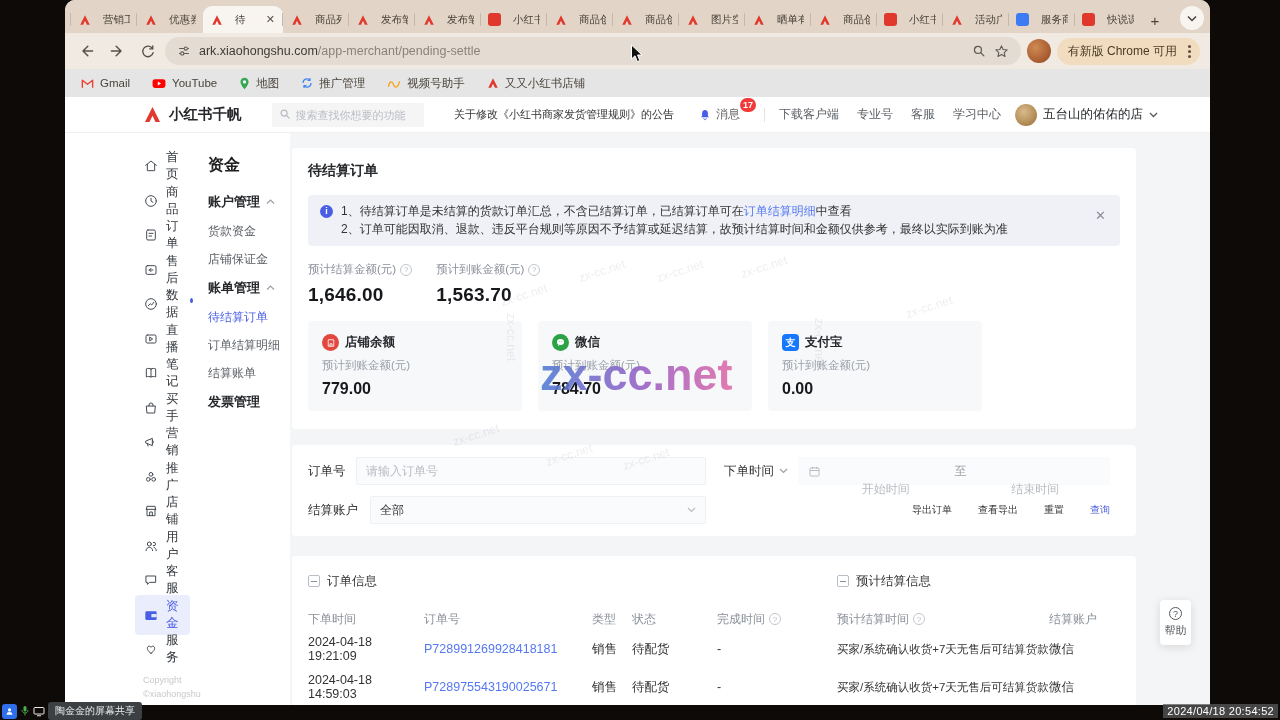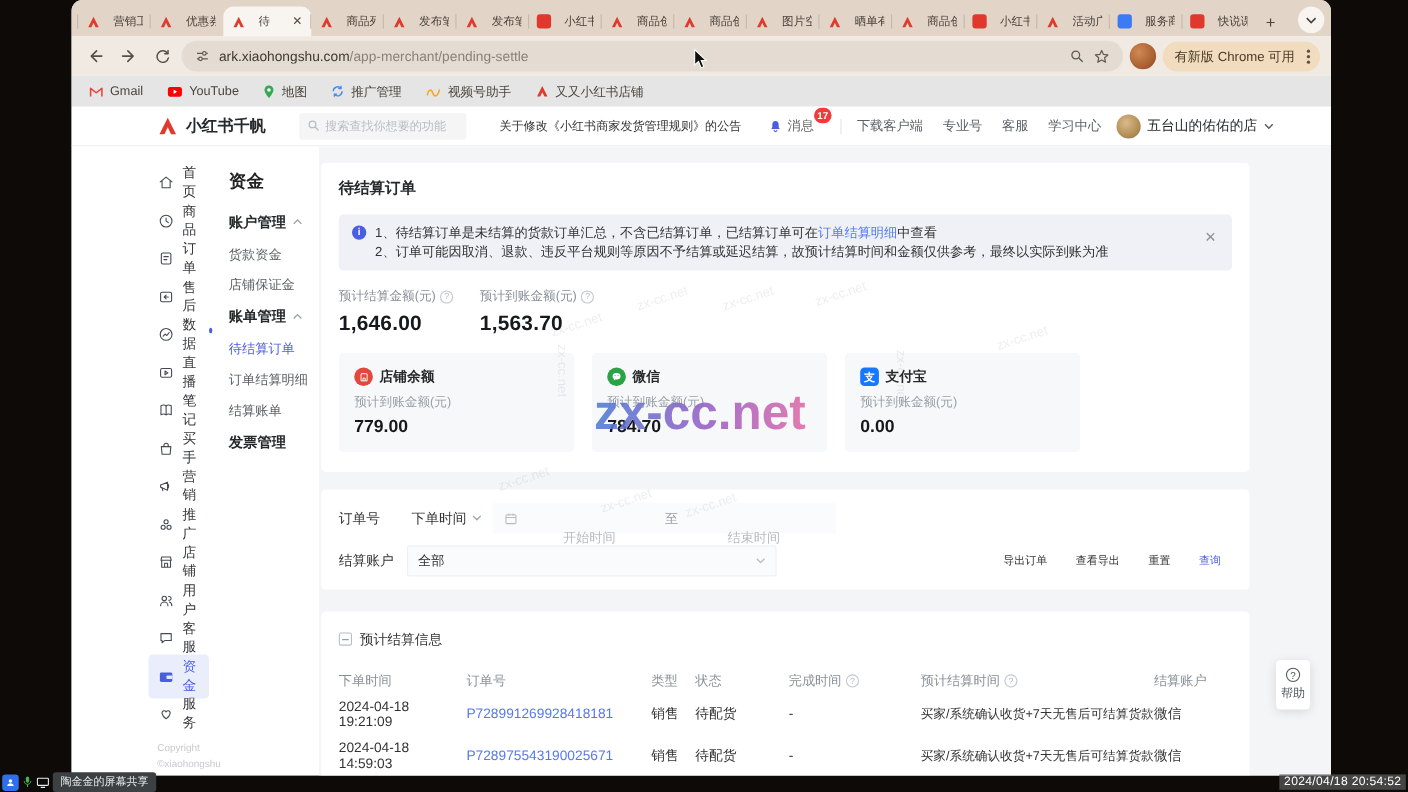--- a/index.html
+++ b/index.html
@@ -694,20 +694,21 @@
                 </div>
                 <div class="acctlabel">预计到账金额(元)</div>
                 <div class="acctval">0.00</div>
               </div>
             </div>
           </div>
 
           <div class="card card2">
             <div class="frow">
               <span class="flabel">订单号</span>
+              <input class="finput" placeholder="请输入订单号" style="">
               <span class="timesel">
                 <span>下单时间</span>
                 <svg width="9" height="6">
                     <path d="M1 1 L4.5 4.5 L8 1" stroke="#9aa0a8" stroke-width="1.2" fill="none"></path>
                   </svg>
               </span>
               <span class="daterange">
                 <svg width="13" height="13" viewBox="0 0 20 20">
                     <rect x="3" y="4.5" width="14" height="12.5" rx="1.5" stroke="#b8bcc2" stroke-width="1.5" fill="none"></rect>
                     <path d="M3 8.5 H17 M7 2.8 V6 M13 2.8 V6" stroke="#b8bcc2" stroke-width="1.5"></path>
@@ -729,20 +730,24 @@
                 <span>导出订单</span>
                 <span>查看导出</span>
                 <span>重置</span>
                 <span class="qbtn">查询</span>
               </span>
             </div>
           </div>
 
           <div class="card card3">
             <div class="grouprow">
+              <span class="g1">
+                <span class="collapseicon"></span>
+                <span>订单信息</span>
+              </span>
               <span class="g2">
                 <span class="collapseicon"></span>
                 <span>预计结算信息</span>
               </span>
             </div>
             <div class="thead">
                 <span class="th c0">
                   <span>下单时间</span>
                 </span>
                 <span class="th c1">

